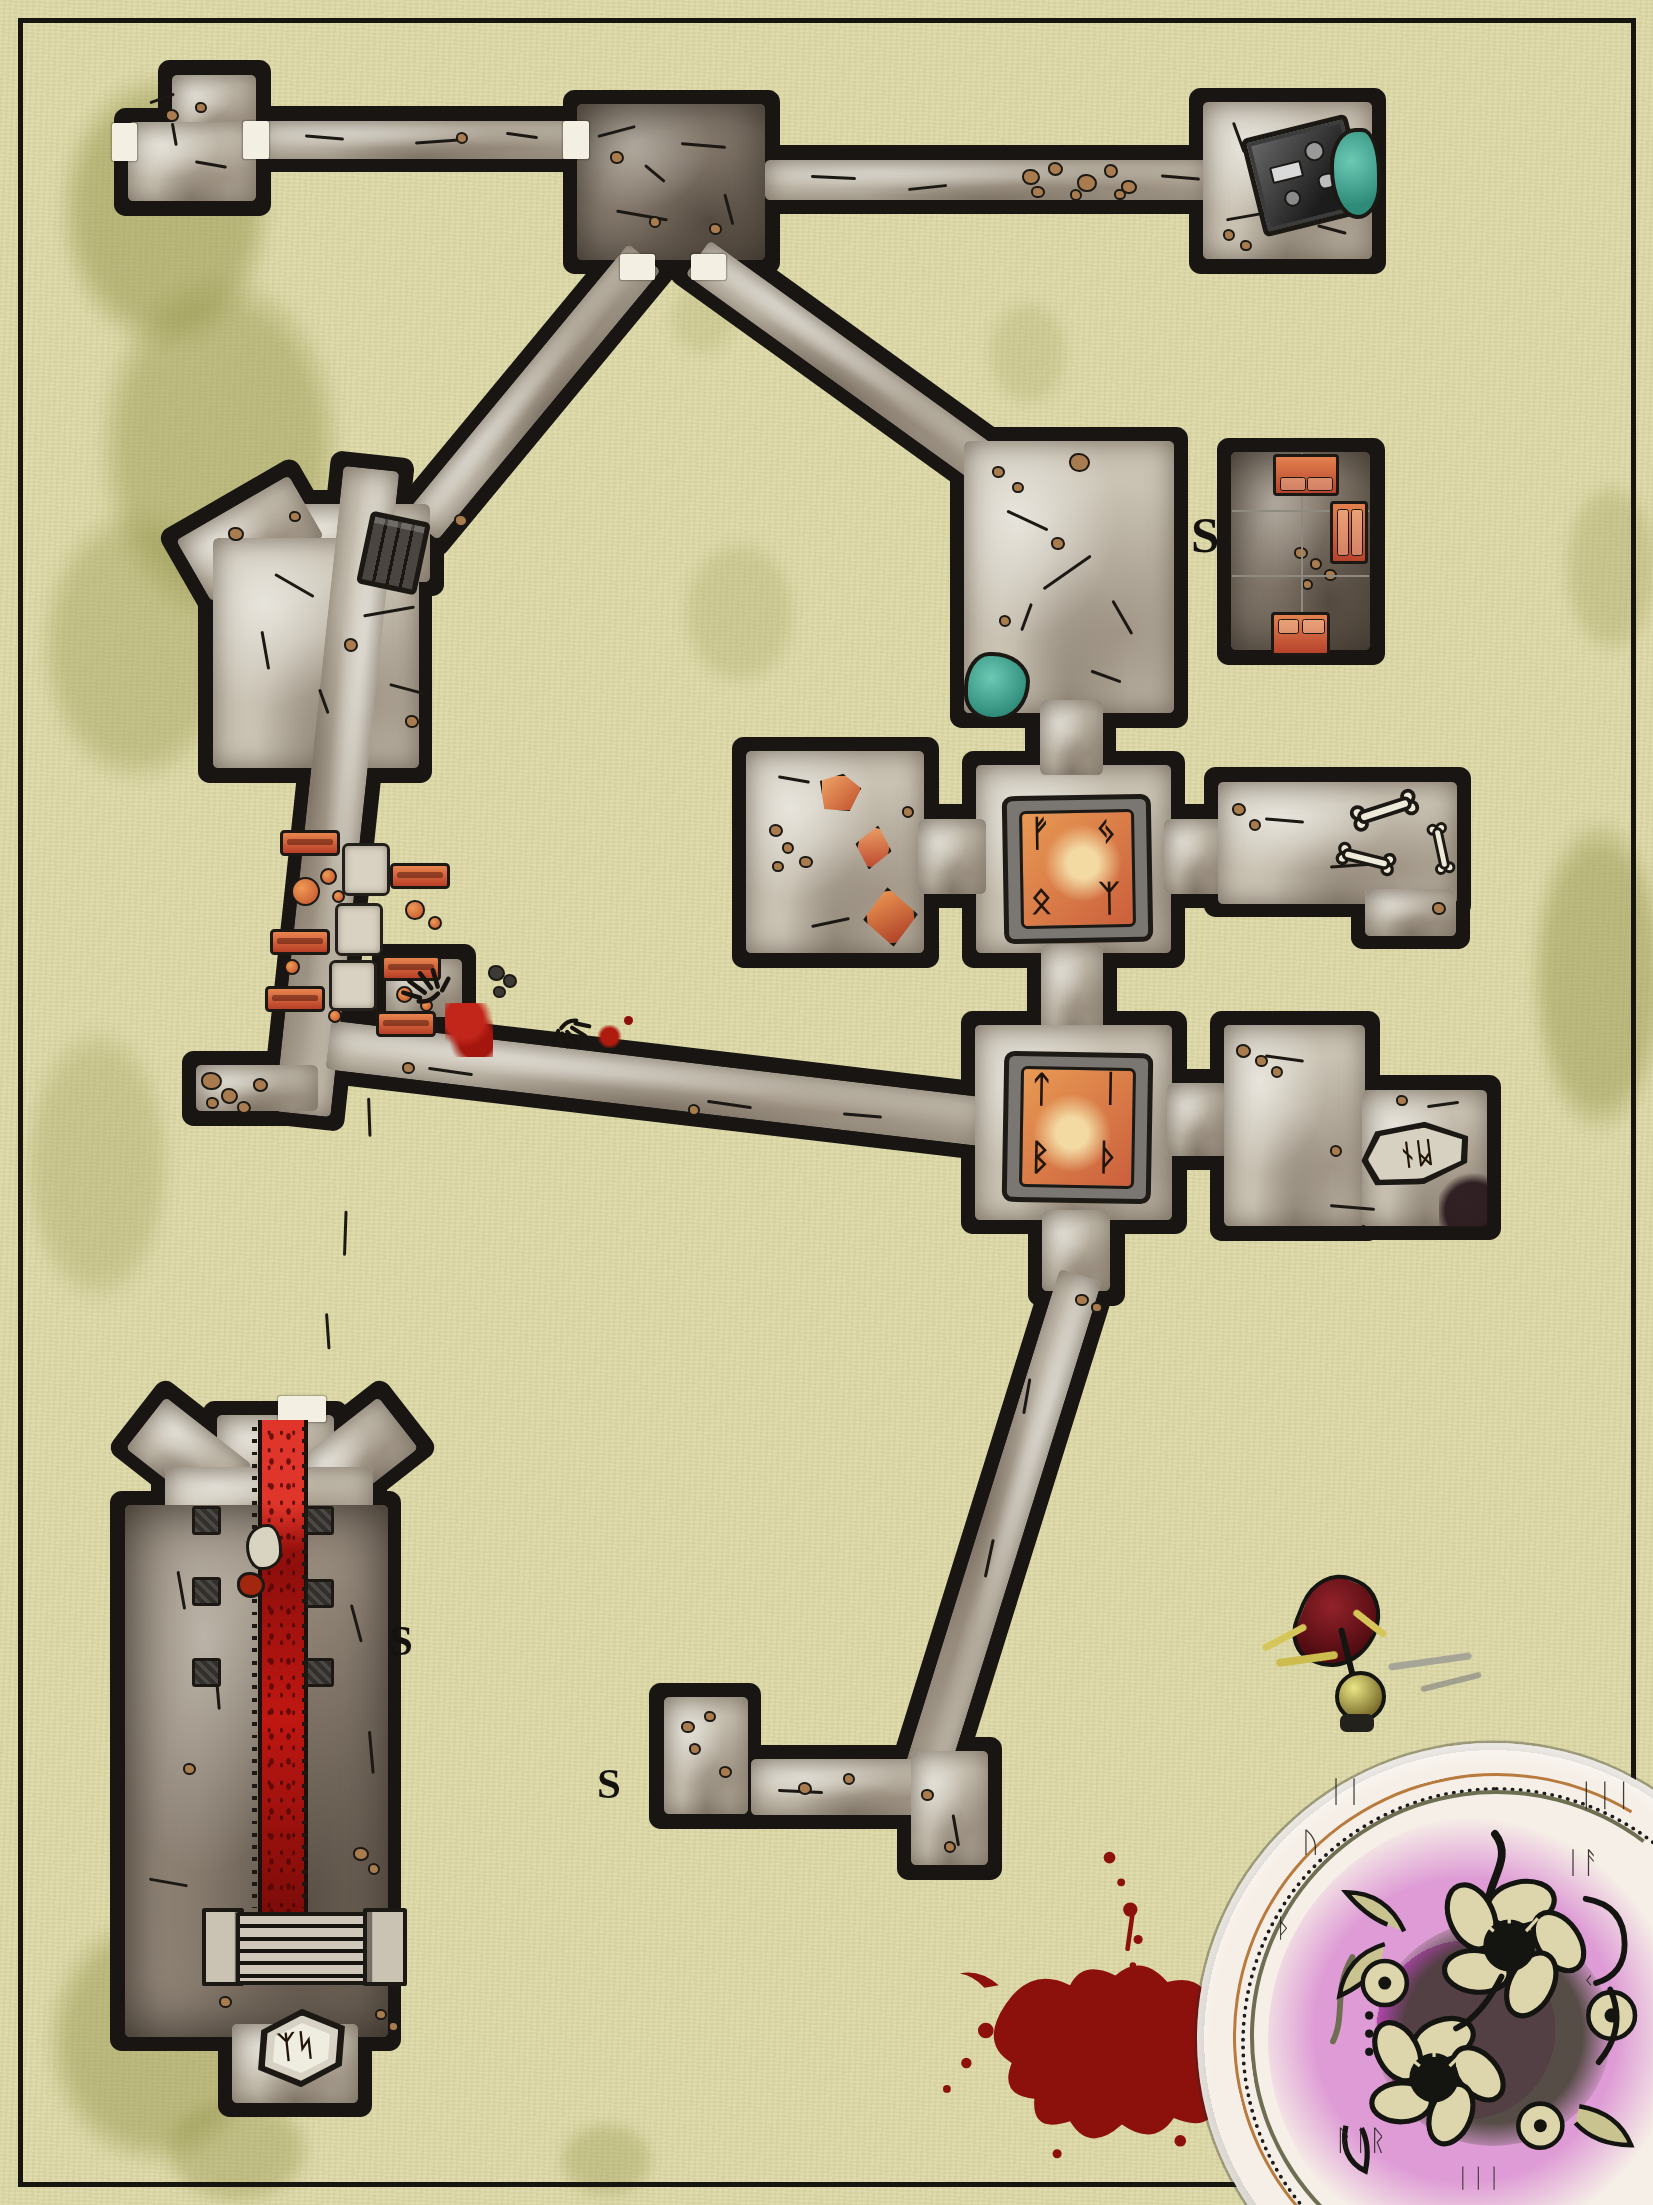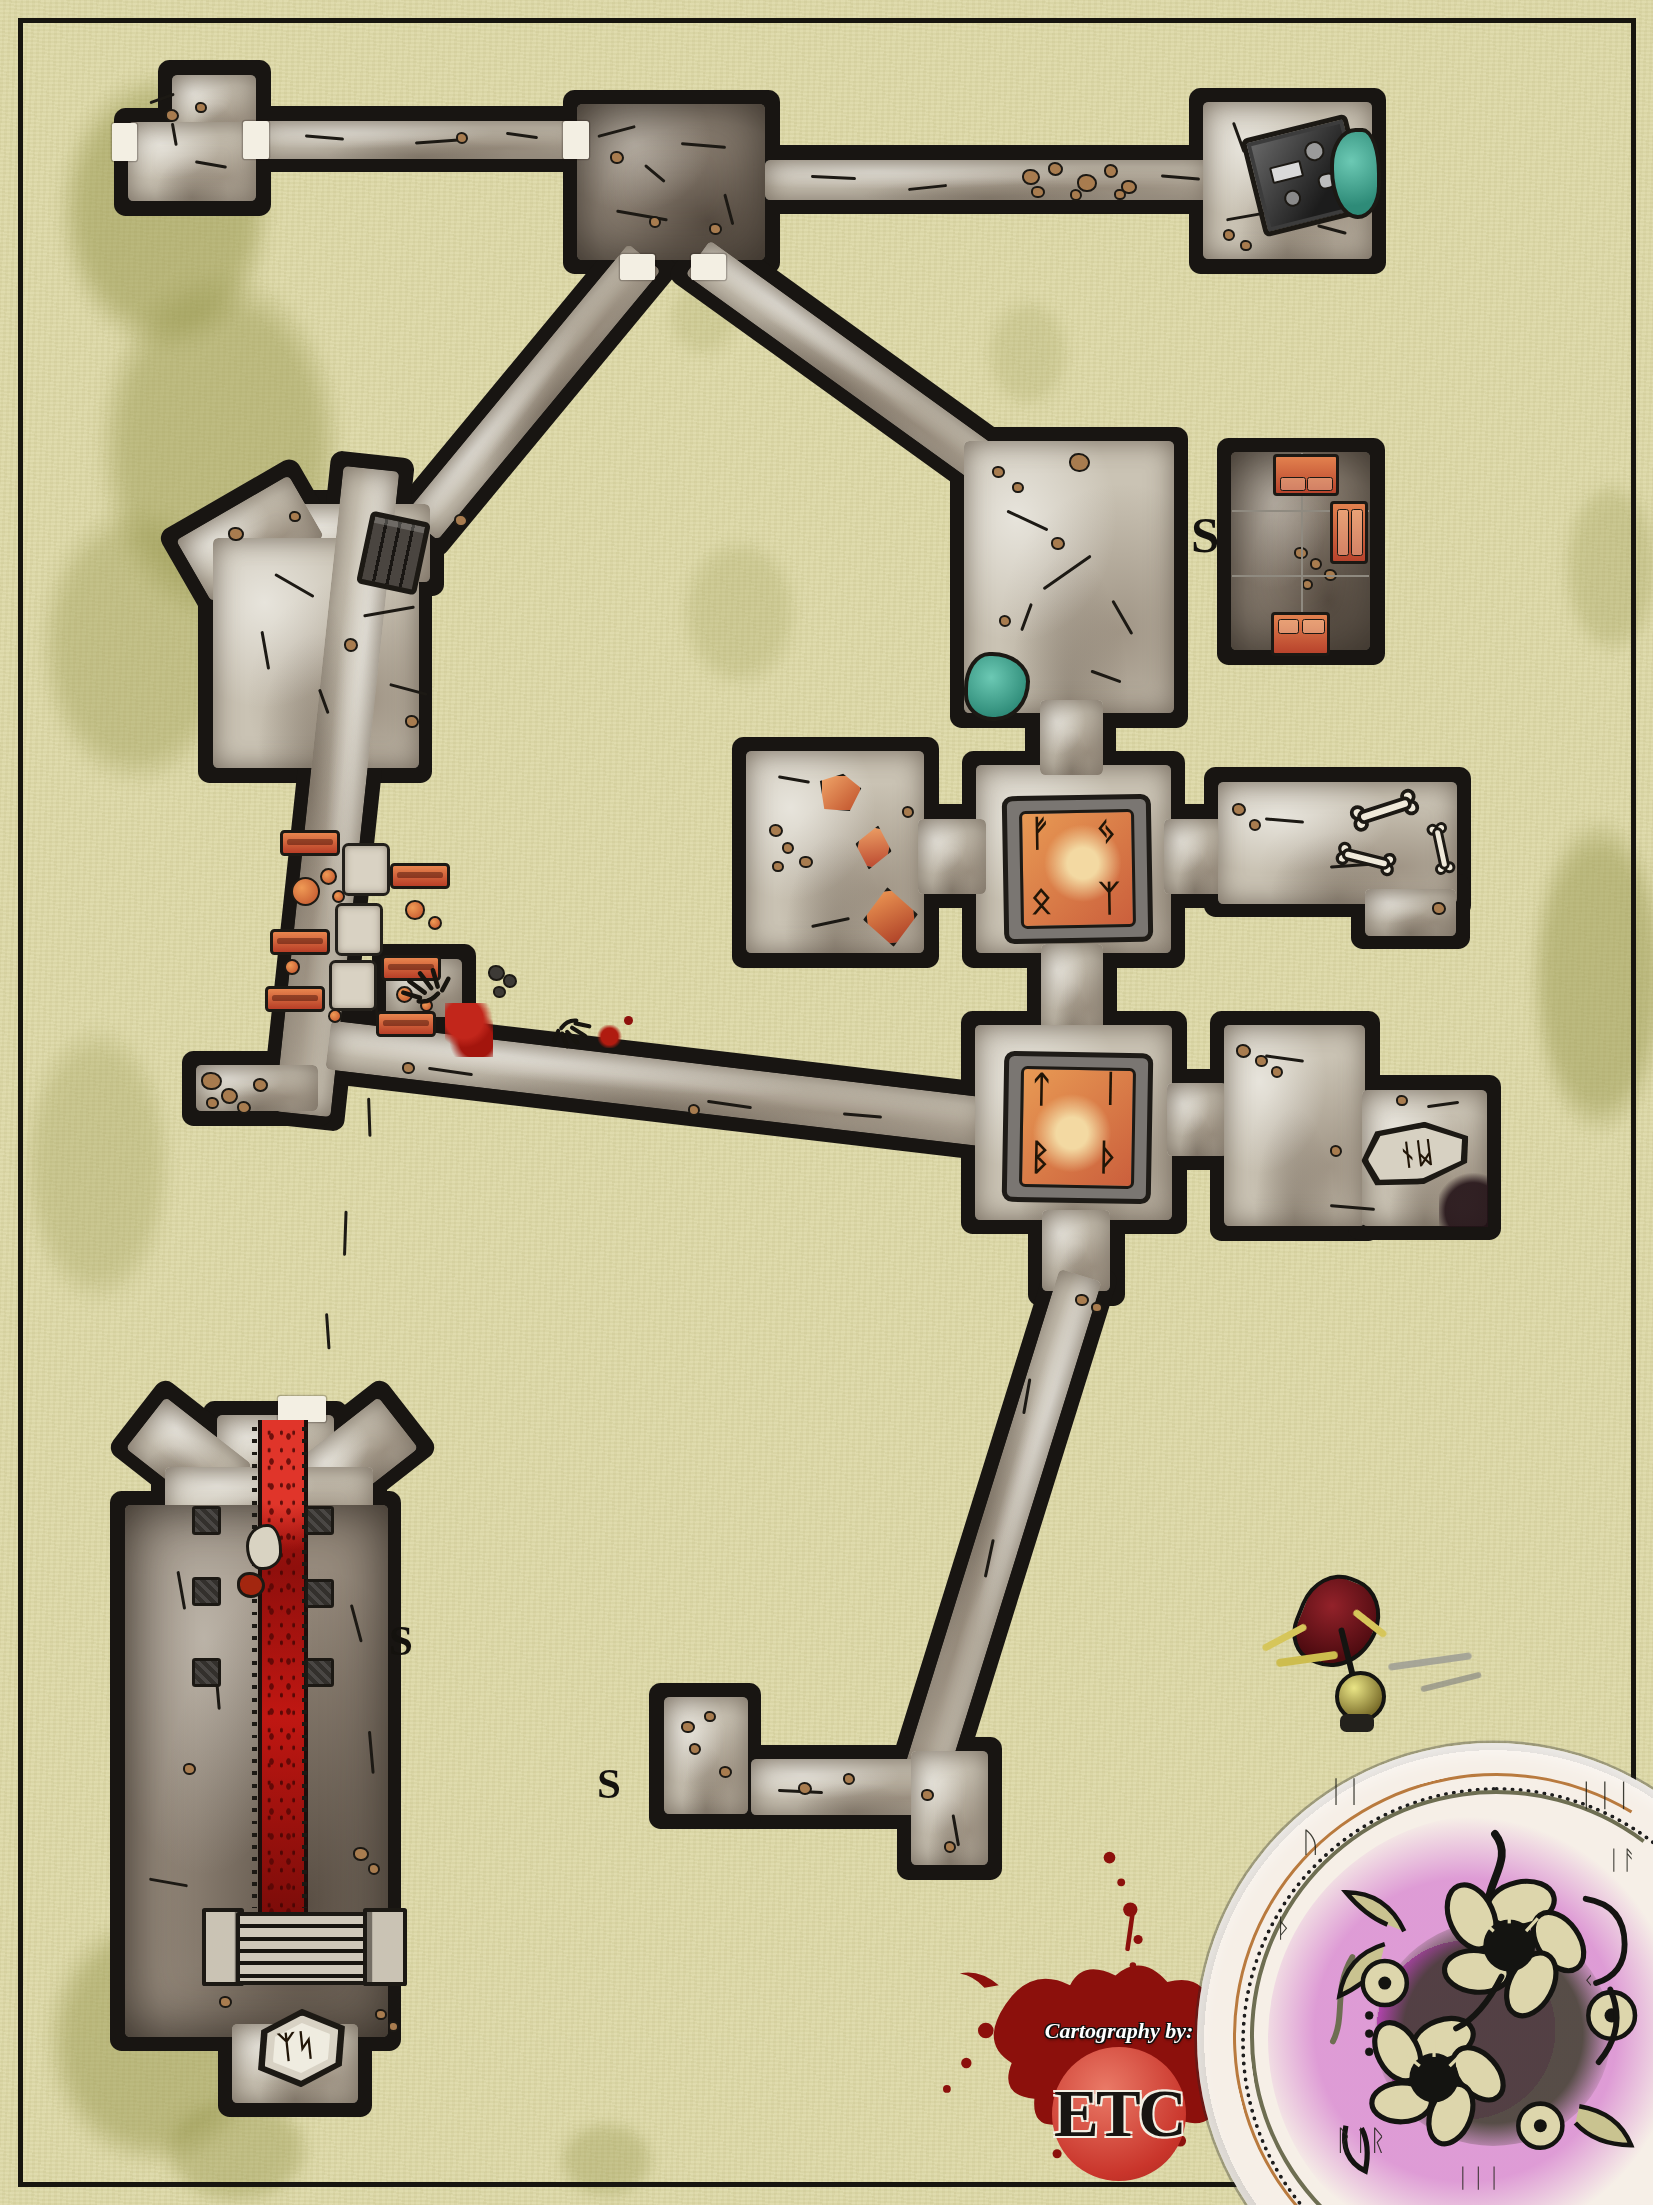--- a/index.html
+++ b/index.html
@@ -564,40 +564,31 @@
         <g stroke="#141411" stroke-width="9" fill="none" stroke-linecap="round">
           <path d="M430 120 q60 10 60 70 q0 46 -44 60"></path>
           <path d="M468 260 q26 60 -18 112"></path>
           <path d="M300 240 q-30 60 -70 80"></path>
         </g>
       </svg>
       <span class="glyphM" style="left:130px;top:31px;font-size:30px">ᛁᛁ</span>
       <span class="glyphM" style="left:105px;top:83px;font-size:28.5px">ᚢ</span>
       <span class="glyphM" style="left:79px;top:170px;font-size:26px">ᚦ</span>
       <span class="glyphM" style="left:380px;top:34px;font-size:31px">ᛁᛁᛁ</span>
-      <span class="glyphM" style="left:409px;top:102px;font-size:26px">ᛁᚨ</span>
+      <span class="glyphM" style="left:367px;top:102px;font-size:30px">ᛁᚨ</span>
       <span class="glyphM" style="left:384px;top:223px;font-size:25px">ᚲ</span>
       <span class="glyphM" style="left:138px;top:381px;font-size:28.5px">ᚱᛁᚱ</span>
       <span class="glyphM" style="left:258px;top:420px;font-size:26px">ᛁᛁᛁ</span>
     </div>
 
     <div class="sp" style="left:1297px;top:1575px;width:73px;height:86px;border-radius:50% 50% 60% 40%;background:radial-gradient(circle at 35% 35%,#93222a,#4e0b10 72%);border:4.5px solid #141411;transform:rotate(22deg)"></div>
     <div class="sp" style="left:1344px;top:1627px;width:5.8px;height:51px;background:#141411;transform:rotate(-14deg)"></div>
     <div class="sp" style="left:1260px;top:1634px;width:49px;height:7.1px;background:#d6c65a;transform:rotate(-28deg);filter:blur(0.6px)"></div>
     <div class="sp" style="left:1276px;top:1655px;width:62px;height:7.8px;background:#cdbd4e;transform:rotate(-8deg);filter:blur(0.6px)"></div>
     <div class="sp" style="left:1350px;top:1620px;width:40px;height:6.5px;background:#d6c65a;transform:rotate(38deg);filter:blur(0.6px)"></div>
     <div class="sp" style="left:1388px;top:1658px;width:84px;height:7.1px;background:#9a9a94;transform:rotate(-8deg);filter:blur(0.6px);opacity:.8"></div>
     <div class="sp" style="left:1420px;top:1679px;width:62px;height:5.8px;background:#8a8a84;transform:rotate(-14deg);filter:blur(0.6px);opacity:.7"></div>
     <div class="sp" style="left:1335px;top:1671px;width:43px;height:43px;border-radius:50%;background:radial-gradient(circle at 35% 30%,#eae586,#7a6d2a 75%);border:4.5px solid #141411"></div>
     <div class="sp" style="left:1340px;top:1714px;width:34px;height:18px;border-radius:6.5px;background:#23211c"></div>
 
-    <div style="position:absolute;left:1012px;top:2018px;width:214px;text-align:center;">
-      <div style="font-family:'Liberation Serif',serif;font-style:italic;font-weight:bold;font-size:22px;color:#fff;
-                  text-shadow:-1.3px -1.3px 0 #111,1.3px -1.3px 0 #111,-1.3px 1.3px 0 #111,1.3px 1.3px 0 #111, 0 1.9px 2.6px rgba(0,0,0,.6);">Cartography by:</div>
-      <div style="position:relative;margin:2.6px auto 0;width:134px;height:134px;border-radius:50%;
-              background:radial-gradient(circle at 40% 32%,#ea7a67,#c9352b 70%,#a8271f);display:flex;align-items:center;justify-content:center;">
-        <span style="font-family:'Liberation Serif',serif;font-weight:900;font-size:67px;letter-spacing:-2.6px;color:#181512;
-                     text-shadow:-1.9px -1.9px 0 #f3efe3,1.9px -1.9px 0 #f3efe3,-1.9px 1.9px 0 #f3efe3,1.9px 1.9px 0 #f3efe3;">ETC</span>
-      </div>
-    </div>
   </div>
 </div>
 
 
 </body></html>

